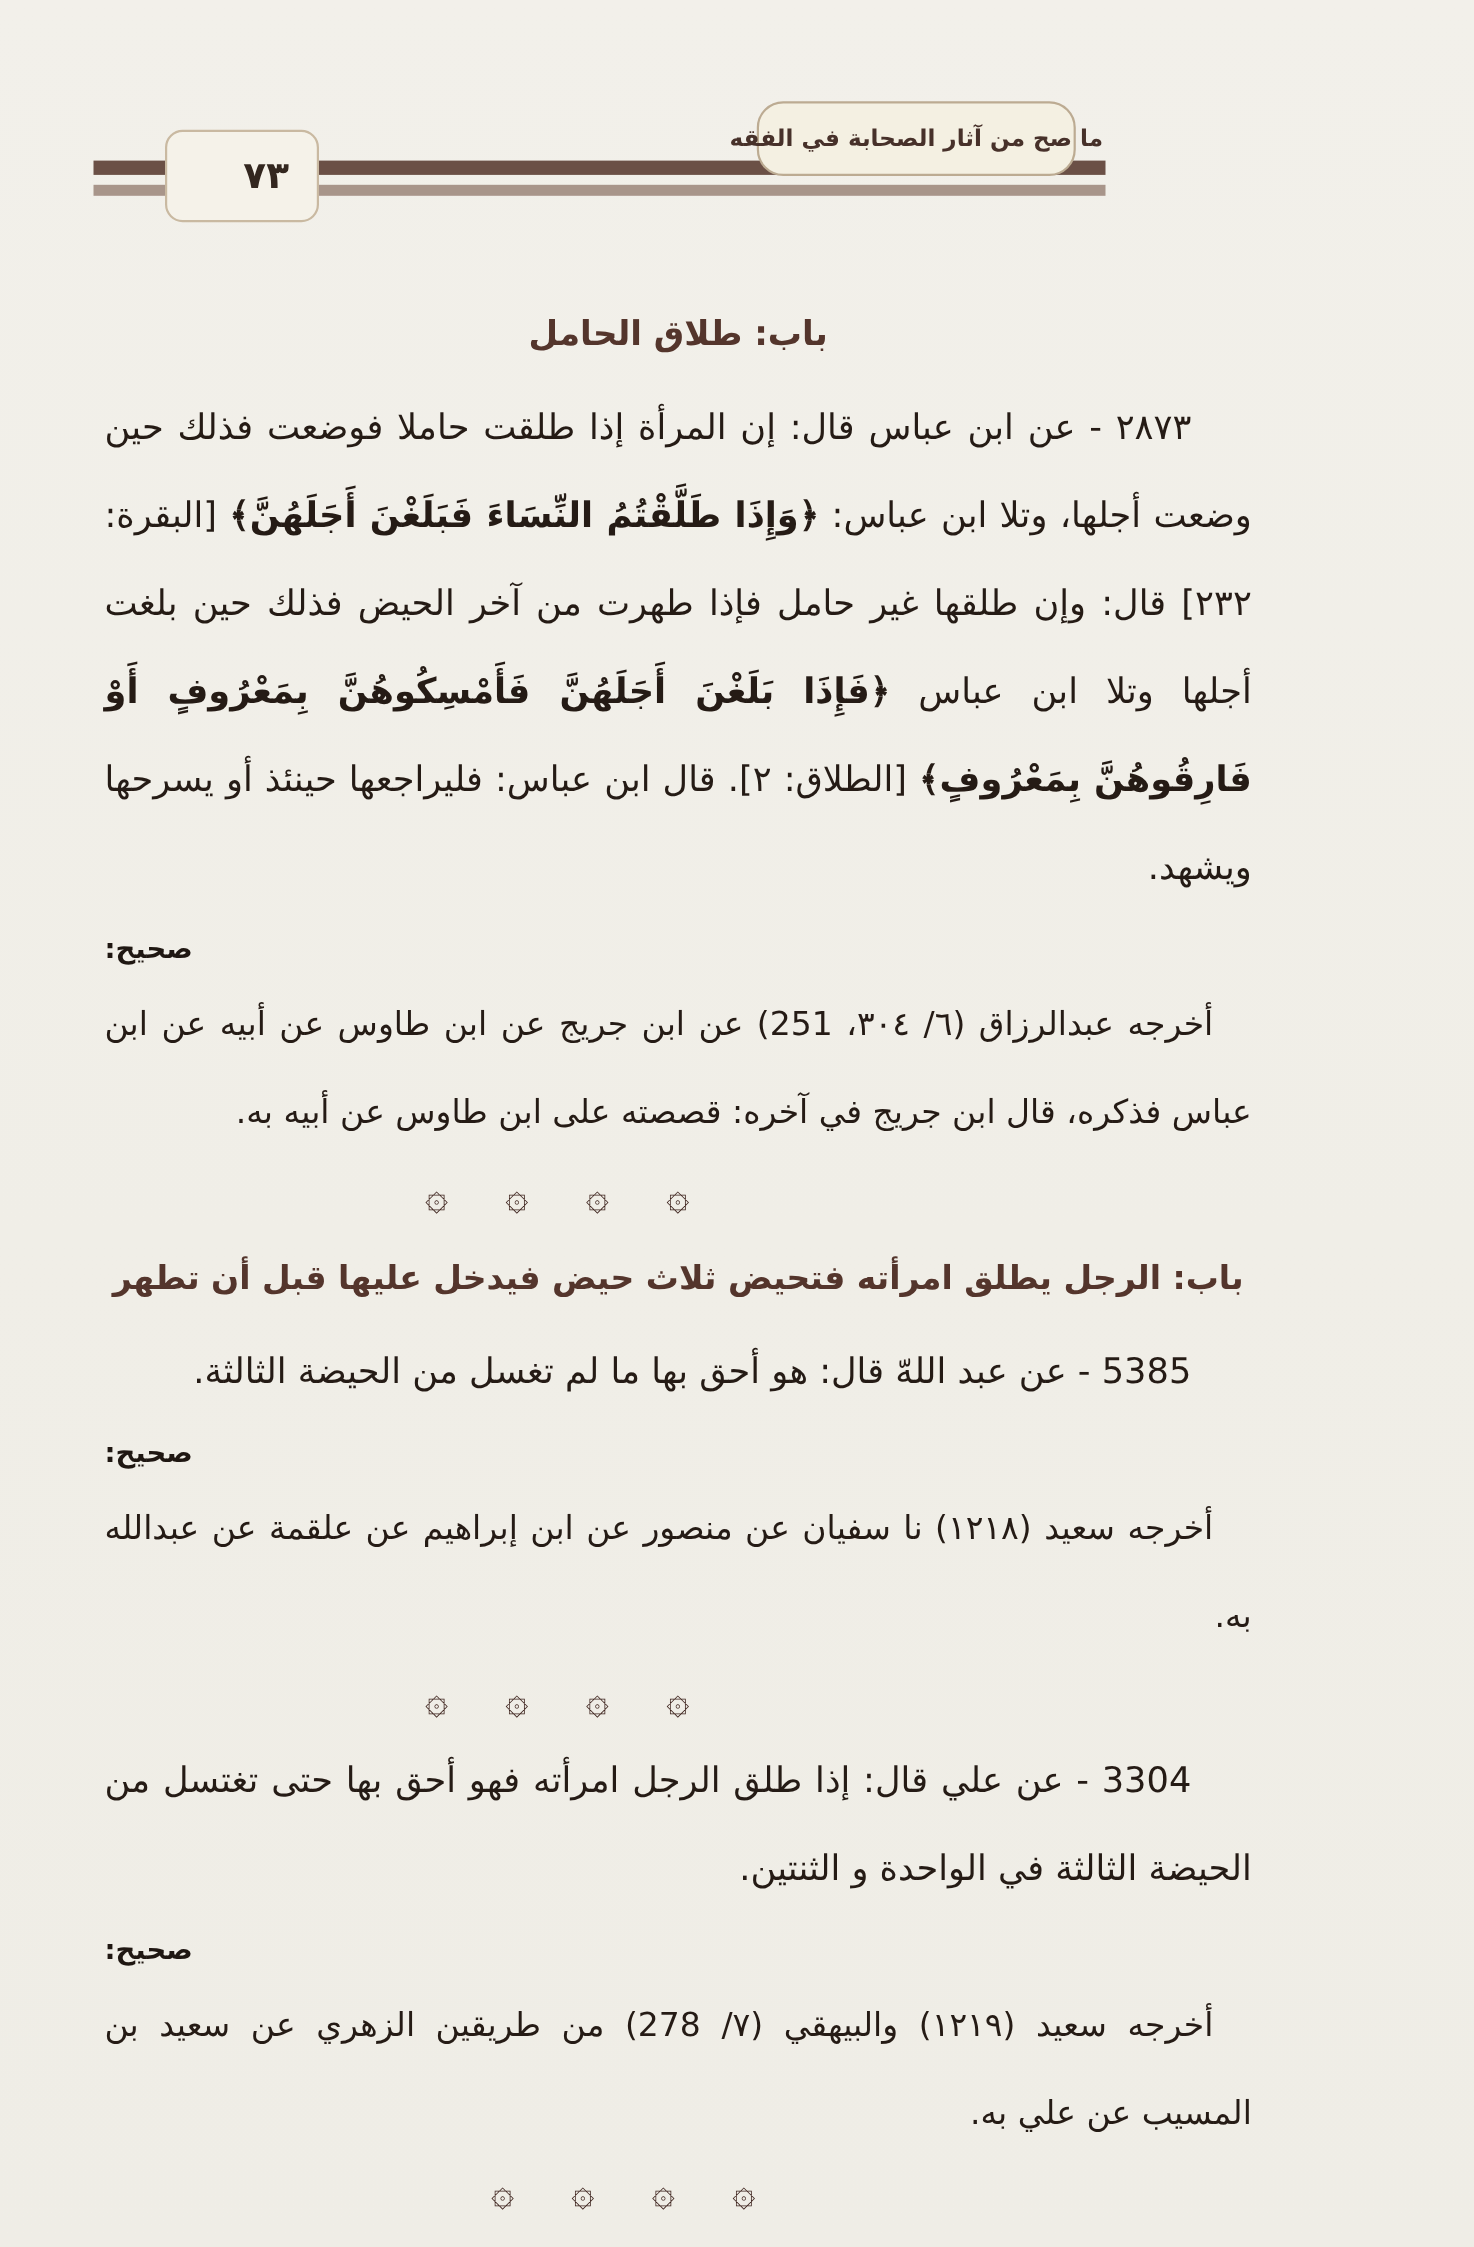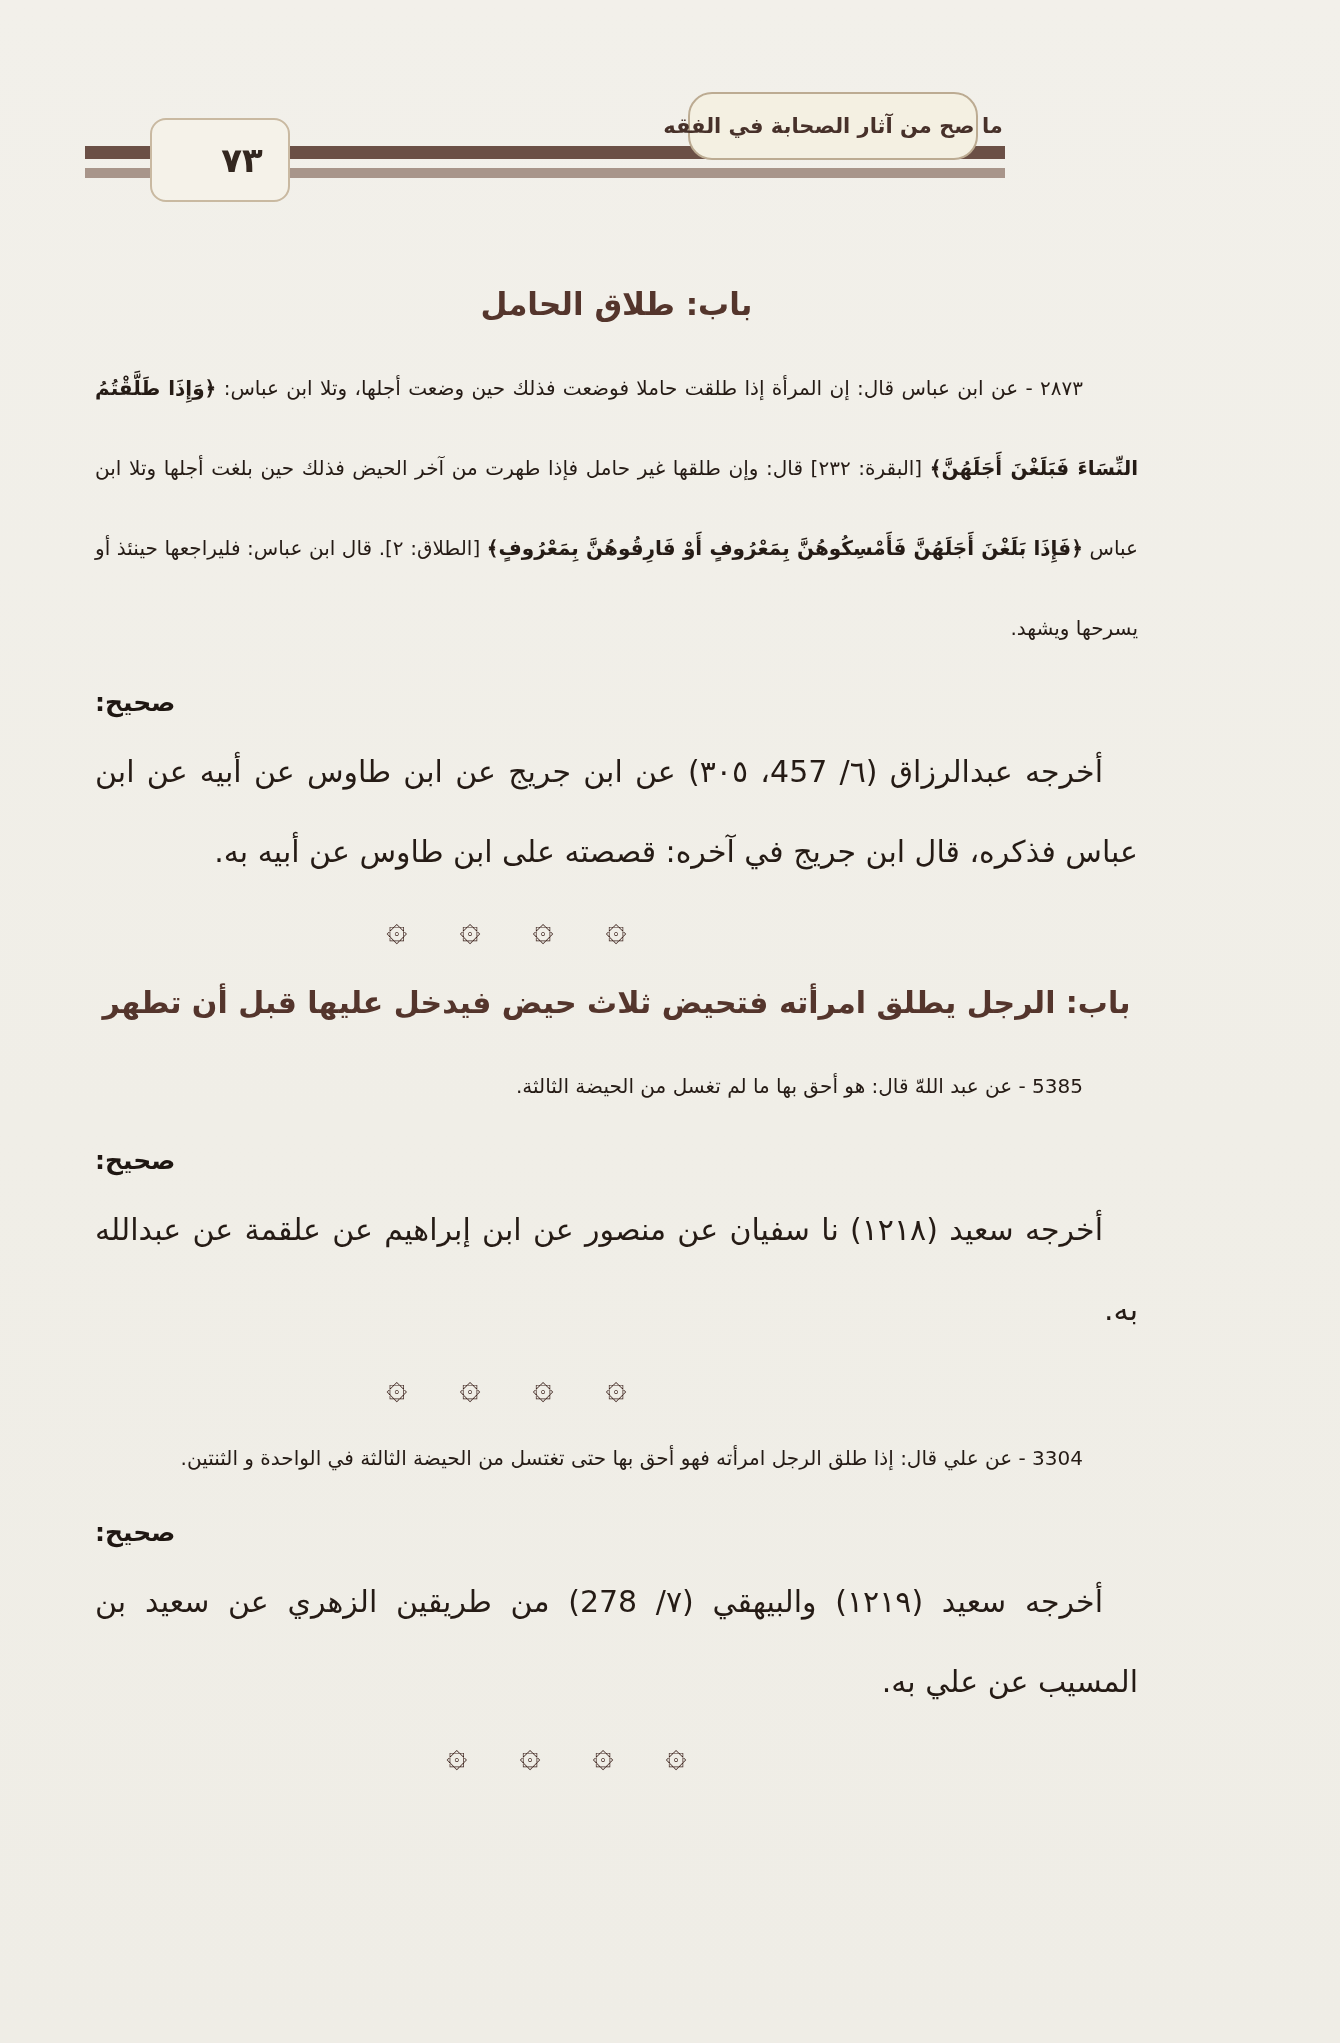--- a/index.html
+++ b/index.html
@@ -35,21 +35,21 @@
     position:absolute;top:0;left:0;width:1293px;box-sizing:border-box;
     padding:282px 155px 0 95px;
     direction:rtl;
   }
   .chapter-heading{
     margin:0 0 22px 0;text-align:center;
     font-size:31px;font-weight:bold;color:#54352c;line-height:44px;
   }
   .chapter-heading.long{white-space:nowrap;margin:30px 0 0 0;line-height:46px;font-size:30px;}
   .hadith{
-    margin:20px 0 0 0;font-size:20px;line-height:80px;
+    margin:20px 0 0 0;font-size:32px;line-height:80px;
     text-align:justify;text-justify:inter-word;text-indent:55px;
   }
   .quran{font-weight:bold;}
   .grade{
     margin:6px 0 0 0;font-size:25px;font-weight:bold;
     line-height:58px;text-align:left;color:#1f1712;
   }
   .takhrij{
     margin:0;font-size:30px;line-height:80px;
     text-align:justify;text-justify:inter-word;text-indent:35px;
@@ -77,21 +77,21 @@
   </div>
 
   <div class="content">
 
     <h1 class="chapter-heading">باب: طلاق الحامل</h1>
 
     <p class="hadith"><span>٢٨٧٣ - عن ابن عباس قال: إن المرأة إذا طلقت حاملا فوضعت فذلك حين وضعت أجلها، وتلا ابن عباس: </span><span class="quran">﴿وَإِذَا طَلَّقْتُمُ النِّسَاءَ فَبَلَغْنَ أَجَلَهُنَّ﴾</span><span> [البقرة: ٢٣٢] قال: وإن طلقها غير حامل فإذا طهرت من آخر الحيض فذلك حين بلغت أجلها وتلا ابن عباس </span><span class="quran">﴿فَإِذَا بَلَغْنَ أَجَلَهُنَّ فَأَمْسِكُوهُنَّ بِمَعْرُوفٍ أَوْ فَارِقُوهُنَّ بِمَعْرُوفٍ﴾</span><span> [الطلاق: ٢]. قال ابن عباس: فليراجعها حينئذ أو يسرحها ويشهد.</span></p>
 
     <p class="grade">صحيح:</p>
 
-    <p class="takhrij">أخرجه عبدالرزاق (٦/ 457، ٣٠٥) عن ابن جريج عن ابن طاوس عن أبيه عن ابن عباس فذكره، قال ابن جريج في آخره: قصصته على ابن طاوس عن أبيه به.</p>
+    <p class="takhrij">أخرجه عبدالرزاق (٦/ ٣٠٤، 251) عن ابن جريج عن ابن طاوس عن أبيه عن ابن عباس فذكره، قال ابن جريج في آخره: قصصته على ابن طاوس عن أبيه به.</p>
 
     <div class="ornament-row">
       <span class="rosette">۞</span>
       <span class="rosette">۞</span>
       <span class="rosette">۞</span>
       <span class="rosette">۞</span>
     </div>
 
     <h1 class="chapter-heading long">باب: الرجل يطلق امرأته فتحيض ثلاث حيض فيدخل عليها قبل أن تطهر</h1>
 

